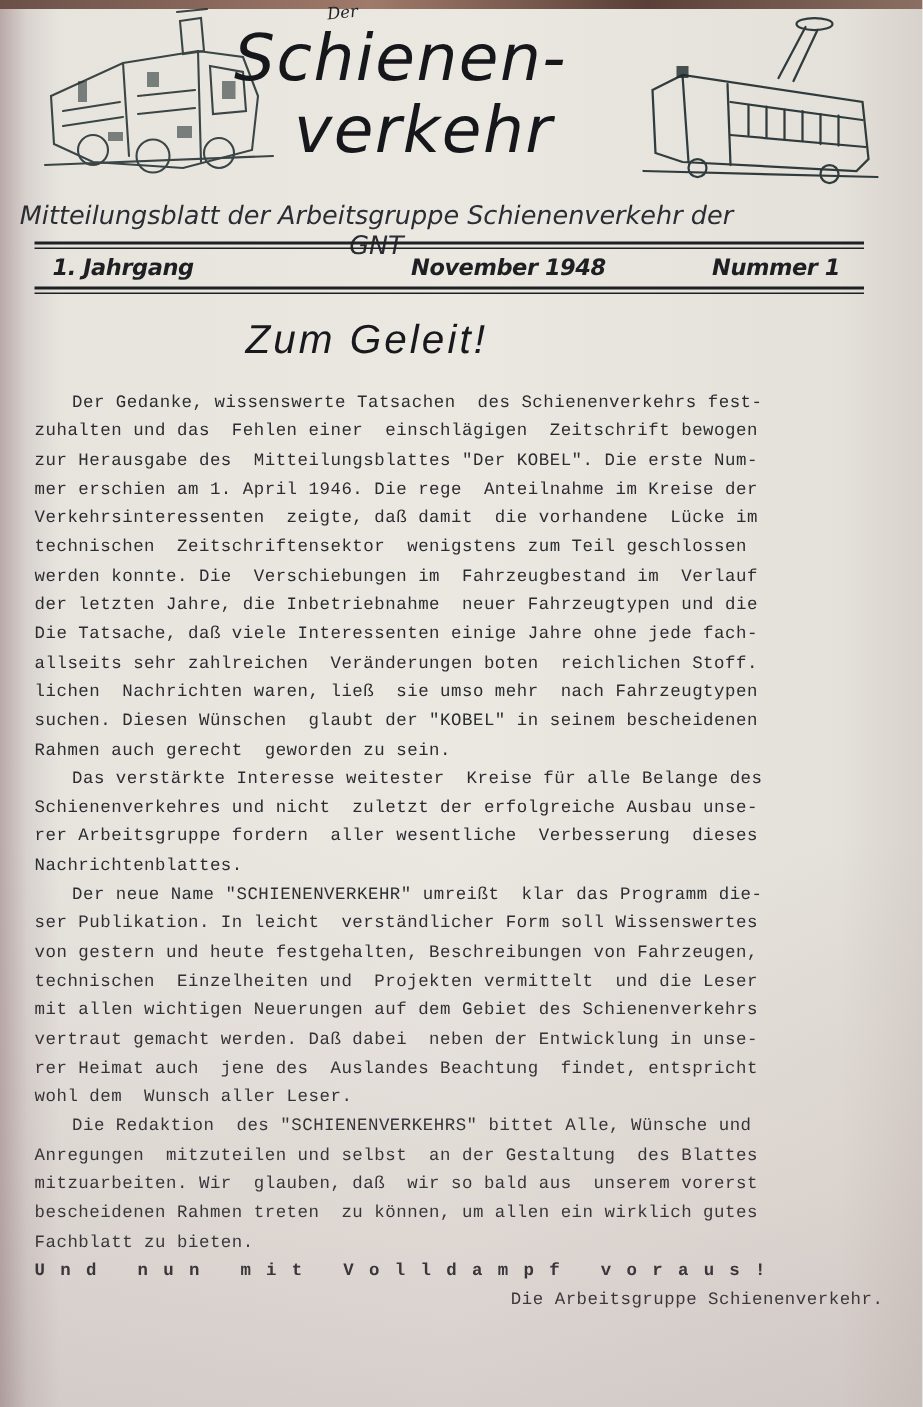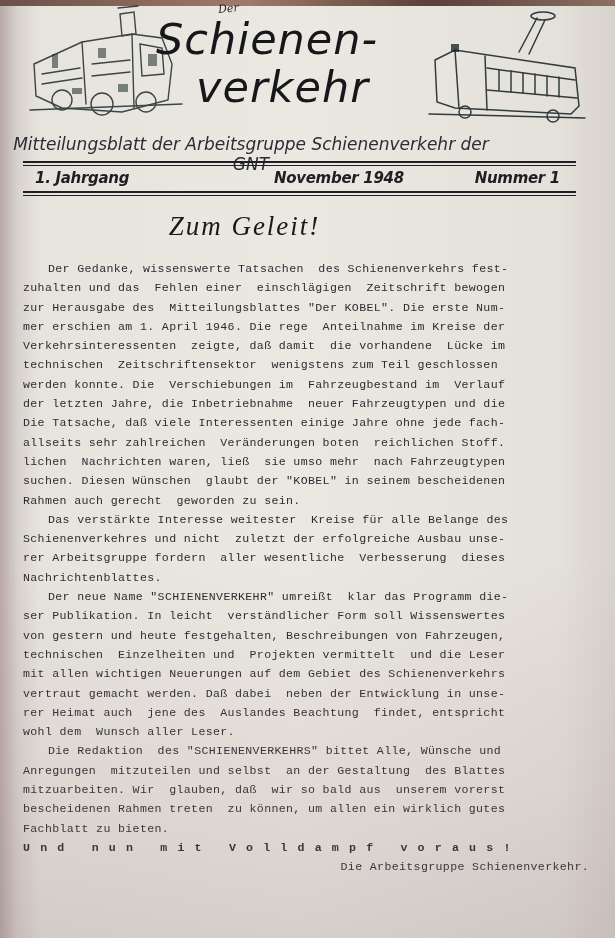--- a/index.html
+++ b/index.html
@@ -41,21 +41,21 @@
   .issue-bar { position:absolute; left:23px; top:169px; width:553px; height:20px; }
   .issue-bar span {
     position:absolute; top:0; font-family:"DejaVu Sans", sans-serif; font-style:italic;
     font-size:15px; font-weight:bold; color:#1d1f23; letter-spacing:-0.3px;
   }
   .issue-volume { left:12px; }
   .issue-date { left:215px;margin-left:36px; }
   .issue-number { right:16px; }
   .headline {
     position:absolute; left:0; width:489px; top:211px; text-align:center;
-    font-family:Liberation Serif, serif; font-style:italic; font-size:27px; color:#18191c;
+    font-family:Liberation Sans, sans-serif; font-style:italic; font-size:27px; color:#18191c;
     letter-spacing:2px;
   }
   .body-text {
     position:absolute; left:23px; top:259px; width:572px;
     font-size:11.6px; line-height:19.3px; color:#2b2c31; letter-spacing:0.35px;
   }
   .line { white-space:pre; display:block; }
   .indent { padding-left:25px; }
   .slogan { letter-spacing:10.2px; font-weight:bold; }
   .signature { display:block; white-space:pre; text-align:right; padding-right:6px; }

